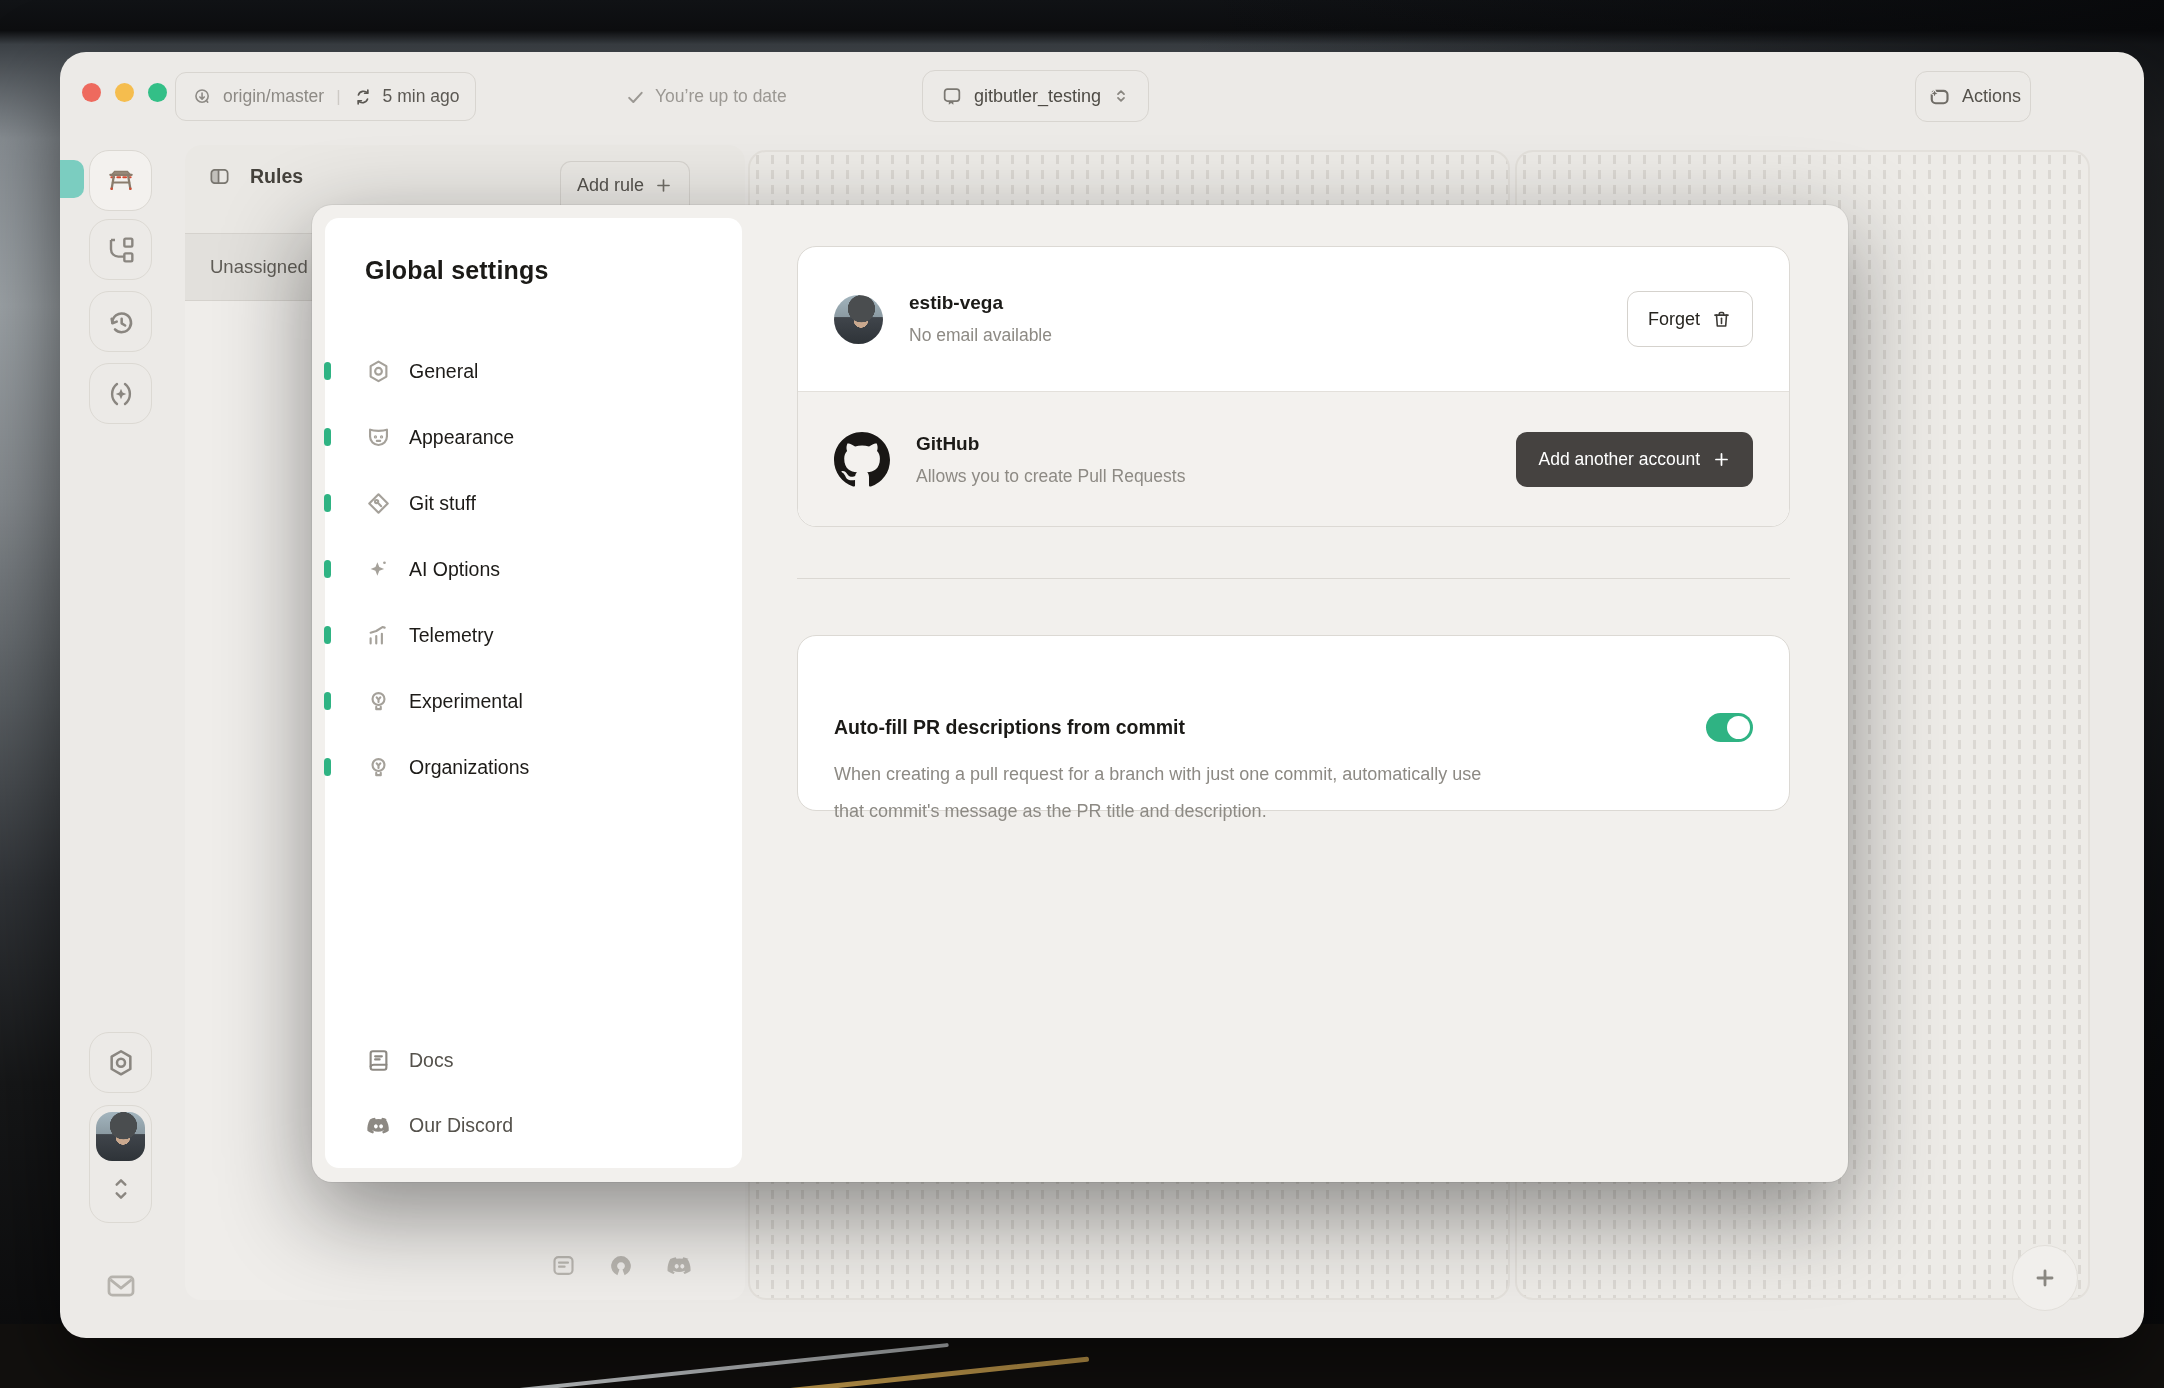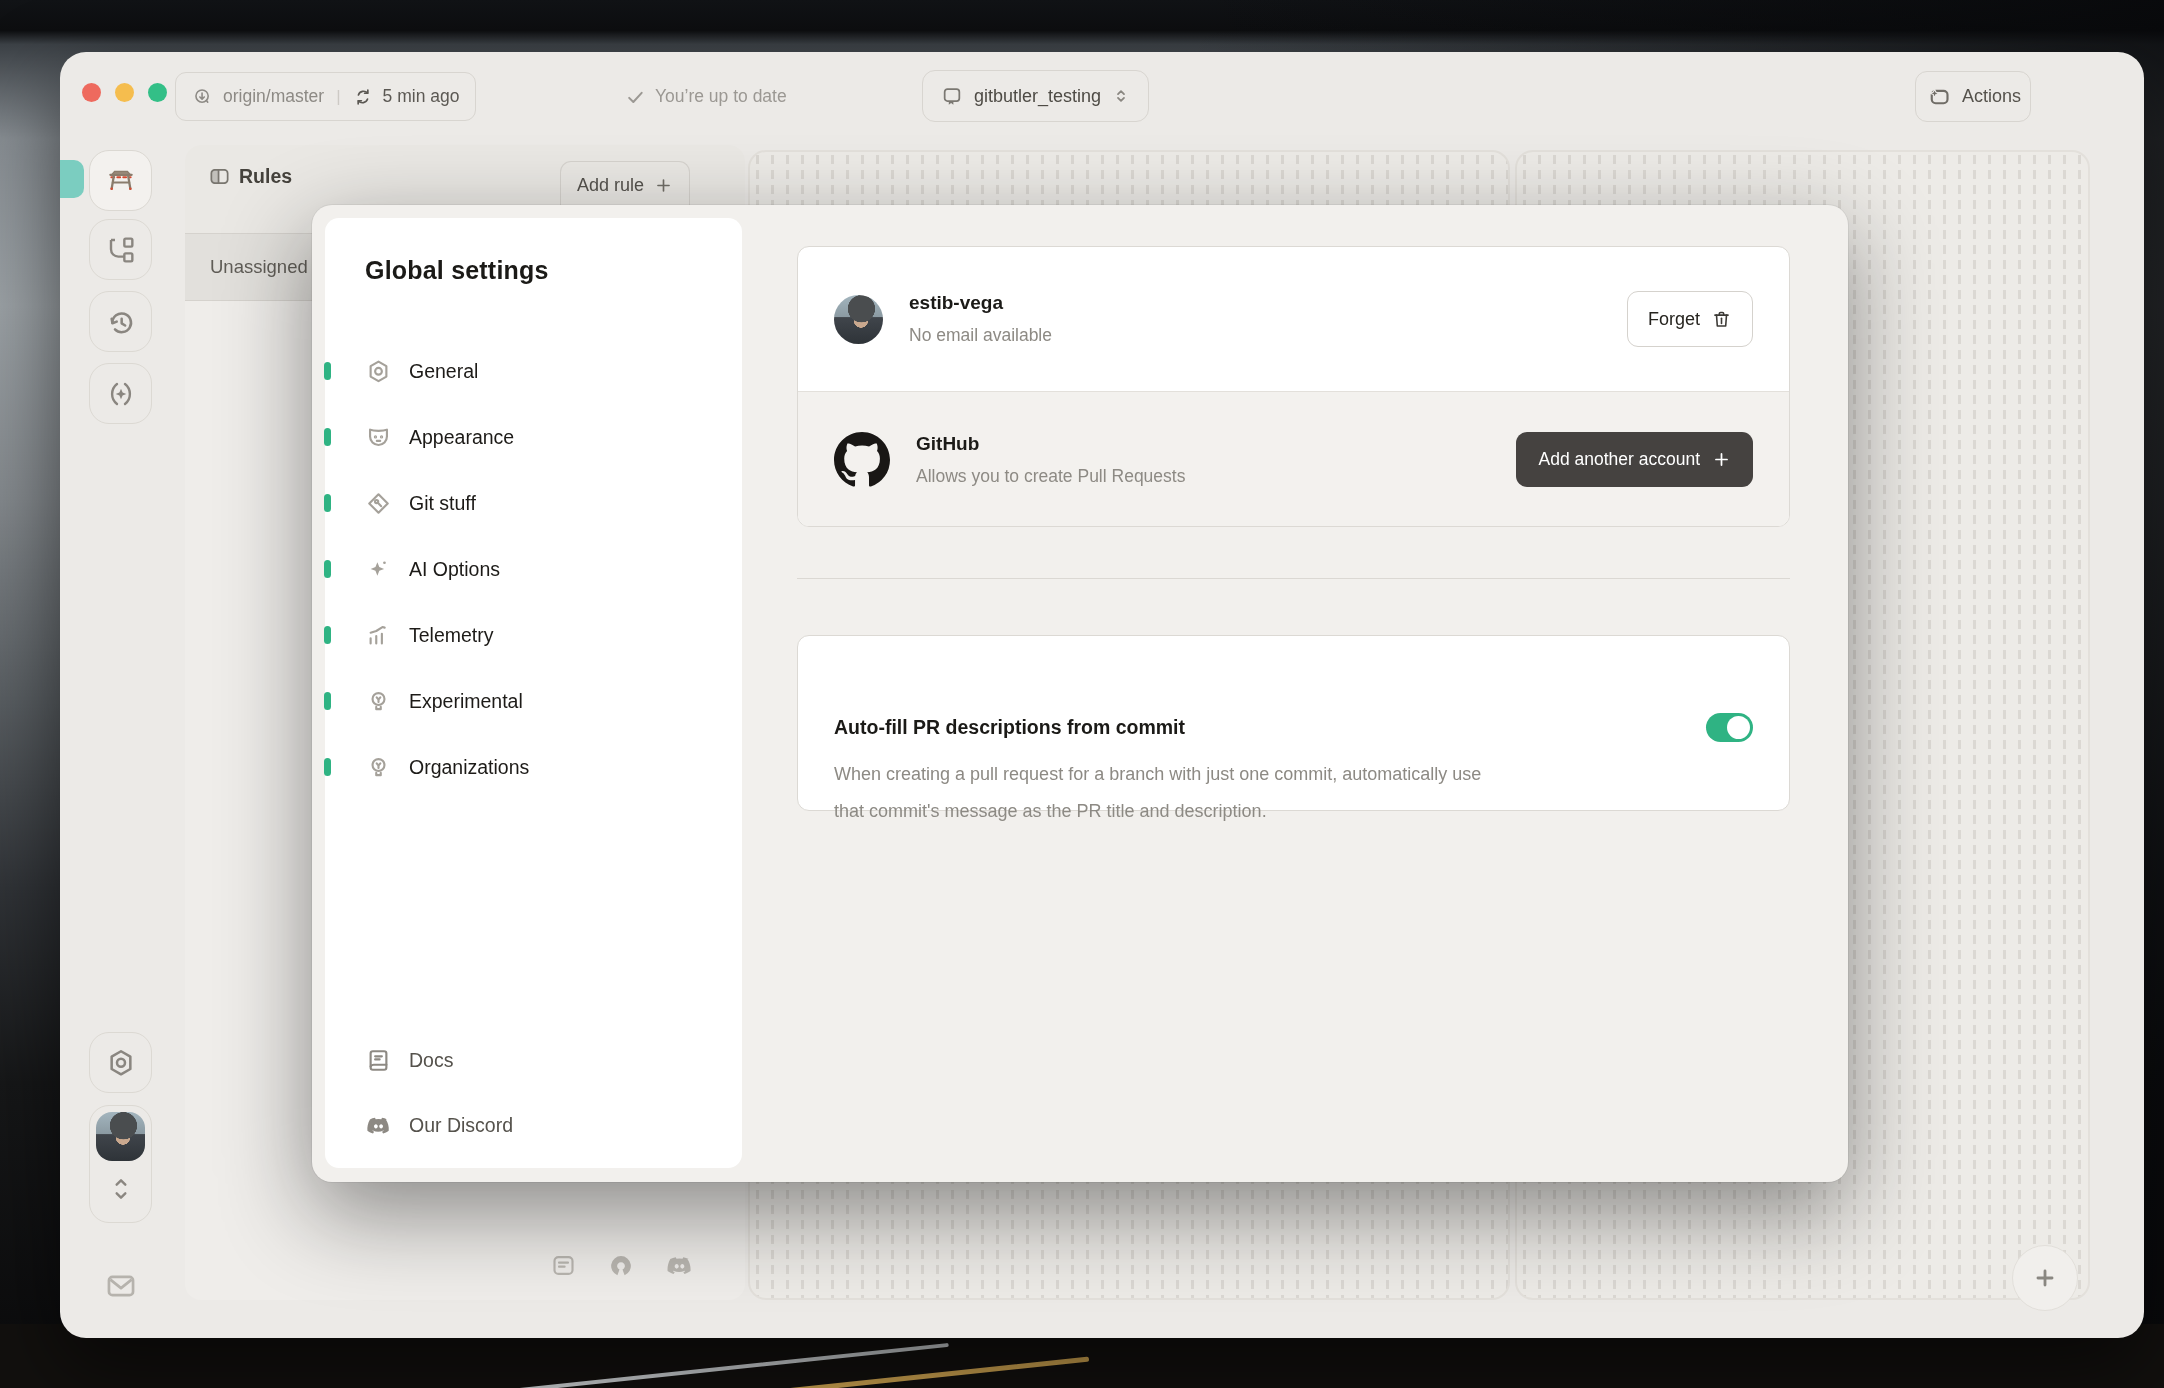--- a/index.html
+++ b/index.html
@@ -48,21 +48,21 @@
       radial-gradient(circle at 56% 28%, #4a4d4f 0 30%, transparent 31%),
       radial-gradient(circle at 55% 52%, #c9a88e 0 19%, transparent 20%),
       linear-gradient(180deg, #a3b5be 0%, #8b9aa2 45%, #40454b 46%, #2e3338 100%);
   }
   .avatar-sm { position:absolute; left:6px; top:6px; width:49px; height:49px; cursor:pointer; }
 
   
   .rules-panel { position:absolute; left:125px; top:93px; width:560px; height:1155px; border-radius:16px;
     background:#efedea; overflow:hidden; }
   .rules-header { height:88px; background:#eae8e4; position:relative; }
-  .rules-title-row { display:flex; align-items:center; gap:8px; padding:20px 0 0 23px; }
+  .rules-title-row { display:flex; align-items:center; gap:19px; padding:20px 0 0 23px; }
   .rules-title { font-size:19.5px; font-weight:600; color:#45423c; }
   .add-rule-btn { position:absolute; right:55px; top:16px; height:48px; padding:0 16px; display:flex; align-items:center; gap:10px;
     border:1px solid #d6d3ce; border-radius:11px 11px 0 0; border-bottom:none; background:#eae8e4; color:#55524d; font-size:18px; cursor:pointer; }
   .unassigned-row { height:68px; background:#e2e0dc; border-top:1px solid #d5d2cd; border-bottom:1px solid #d5d2cd;
     display:flex; align-items:center; padding-left:25px; color:#605d57; font-size:18.5px; }
   .rules-footer-icons { position:absolute; bottom:20px; left:365px; display:flex; gap:30px; align-items:center; }
 
   
   .lane { position:absolute; top:98px; height:1150px; border:2px solid #e3e0db; border-radius:18px; background:#edebe7;
     background-image: radial-gradient(2px 5px at 50% 50%, #dbd8d3 98%, transparent 100%);
@@ -83,21 +83,21 @@
   .nav-item.selected { background:#efeeea; }
   .nav-label { font-size:19.5px; font-weight:500; color:#1d1b18; }
   .green-mark { position:absolute; left:-21px; top:50%; transform:translateY(-50%); width:7px; height:18px;
     border-radius:4px; background:#2fb383; }
   .green-mark.big { left:-27px; width:20px; height:46px; border-radius:10px; }
   .nav-footer-item { position:absolute; left:0; width:100%; height:40px; display:flex; align-items:center; gap:17px;
     padding-left:40px; cursor:pointer; }
   .nav-footer-label { font-size:19.5px; font-weight:500; color:#55524c; }
 
   .modal-content { position:absolute; left:485px; top:0; width:993px; height:100%; }
-  .card { background:#ffffff; border:1px solid #dcd9d4; border-radius:12px; }
+  .card { background:#ffffff; border:1px solid #dcd9d4; border-radius:19px; }
   .account-card { position:absolute; top:41px; left:0; width:100%; height:281px; overflow:hidden; }
   .account-row { height:144px; display:flex; align-items:center; padding:0 36px; gap:26px; }
   .avatar-lg { width:49px; height:49px; border-radius:50%; flex:none; }
   .acct-col { display:flex; flex-direction:column; gap:11px; }
   .acct-name { font-size:19px; font-weight:700; color:#1b1a17; }
   .acct-sub { font-size:17.5px; color:#8d8a84; }
   .forget-btn { margin-left:auto; height:56px; padding:0 20px; display:flex; align-items:center; gap:11px;
     border:1px solid #d5d2cd; border-radius:11px; background:#fff; font-size:18px; color:#26241f; cursor:pointer; }
   .github-row { height:136px; background:#f3f1ee; border-top:1px solid #e3e0db; display:flex; align-items:center; padding:0 36px; gap:26px; }
   .dark-btn { margin-left:auto; height:55px; padding:0 22px; display:flex; align-items:center; gap:12px;

